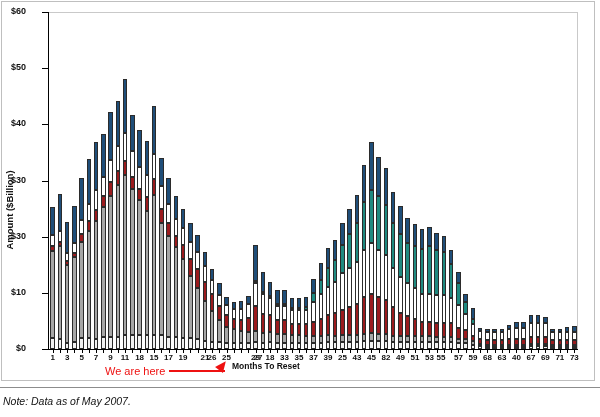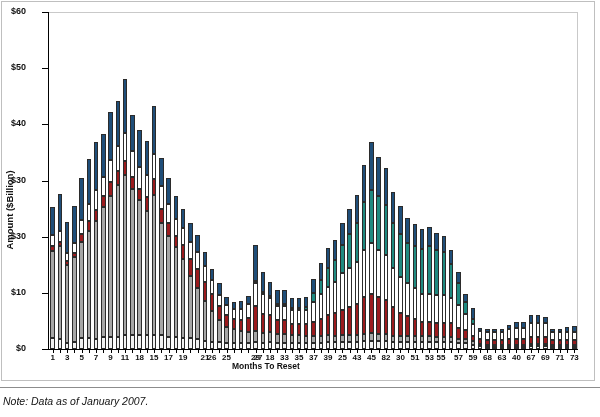--- a/index.html
+++ b/index.html
@@ -865,33 +865,40 @@
         <div class="xlabel" style="left: 206.527px;">29</div>
         <div class="xlabel" style="left: 221.021px;">18</div>
         <div class="xlabel" style="left: 235.514px;">33</div>
         <div class="xlabel" style="left: 250.007px;">35</div>
         <div class="xlabel" style="left: 264.5px;">37</div>
         <div class="xlabel" style="left: 278.993px;">39</div>
         <div class="xlabel" style="left: 293.486px;">25</div>
         <div class="xlabel" style="left: 307.979px;">43</div>
         <div class="xlabel" style="left: 322.473px;">45</div>
         <div class="xlabel" style="left: 336.966px;">82</div>
-        <div class="xlabel" style="left: 351.459px;">30</div>
+        <div class="xlabel" style="left: 351.459px;">49</div>
         <div class="xlabel" style="left: 365.952px;">51</div>
         <div class="xlabel" style="left: 380.445px;">53</div>
         <div class="xlabel" style="left: 392px;">55</div>
         <div class="xlabel" style="left: 409.432px;">57</div>
         <div class="xlabel" style="left: 423.925px;">59</div>
         <div class="xlabel" style="left: 438.418px;">68</div>
         <div class="xlabel" style="left: 452.911px;">63</div>
         <div class="xlabel" style="left: 467.404px;">40</div>
         <div class="xlabel" style="left: 481.897px;">67</div>
         <div class="xlabel" style="left: 496.39px;">69</div>
         <div class="xlabel" style="left: 510.884px;">71</div>
         <div class="xlabel" style="left: 525.377px;">73</div>
       </div>
     </div>
   <div id="xtitle">Months To Reset</div>
 
+  <div id="annotation">
+    <span id="annotation-text">We are here</span>
+    <span id="annotation-arrow">
+      <span class="shaft"></span>
+        <span class="head"></span>
+    </span>
+  </div>
 </div>
 
 <div id="note-rule"></div>
-<div id="note">Note: Data as of January 2007.</div>
+<div id="note">Note: Data as of May 2007.</div>
 
 </body></html>

